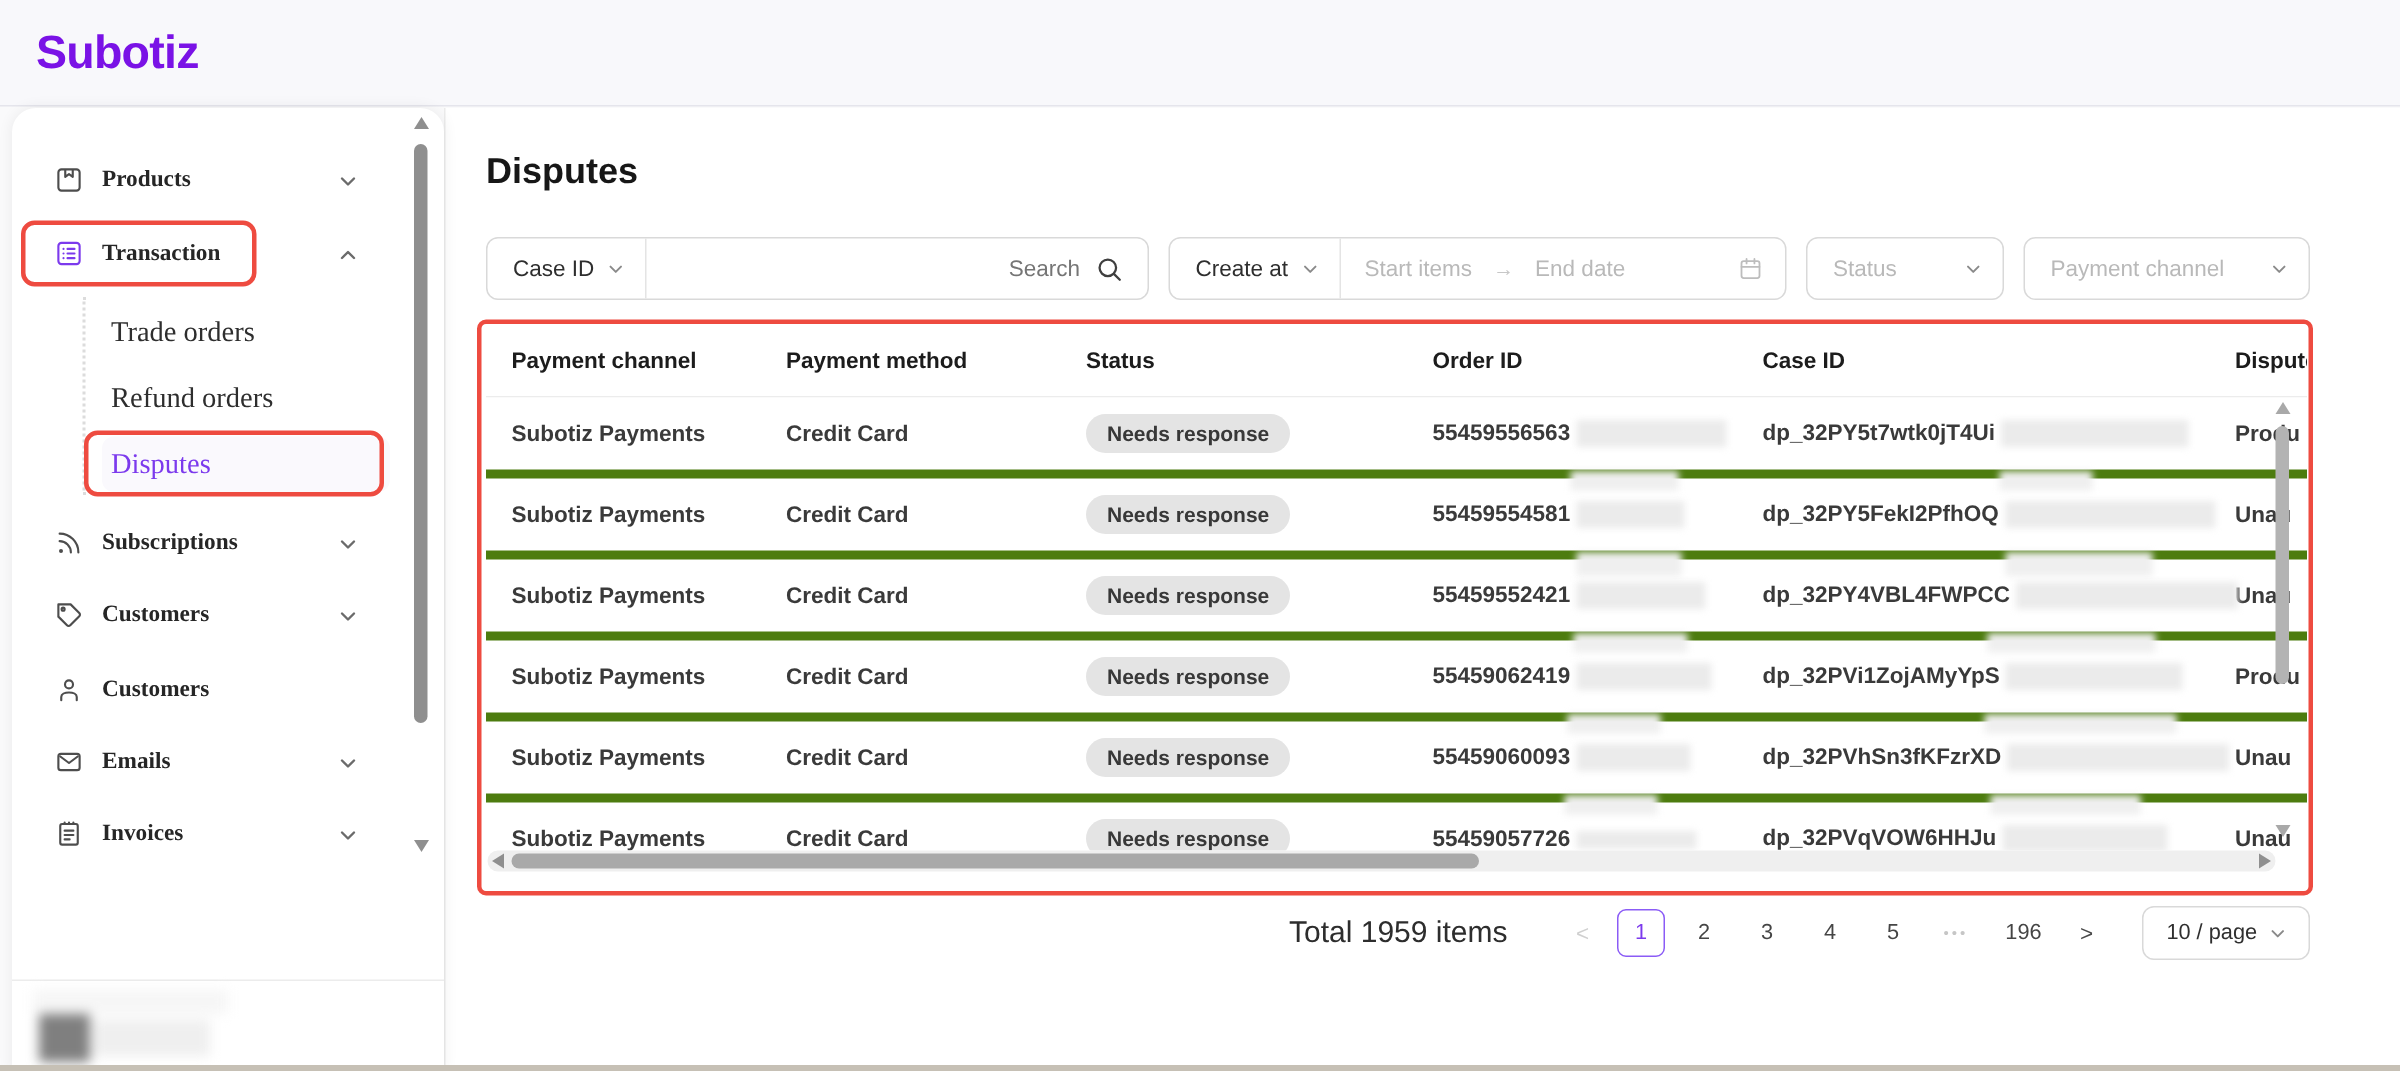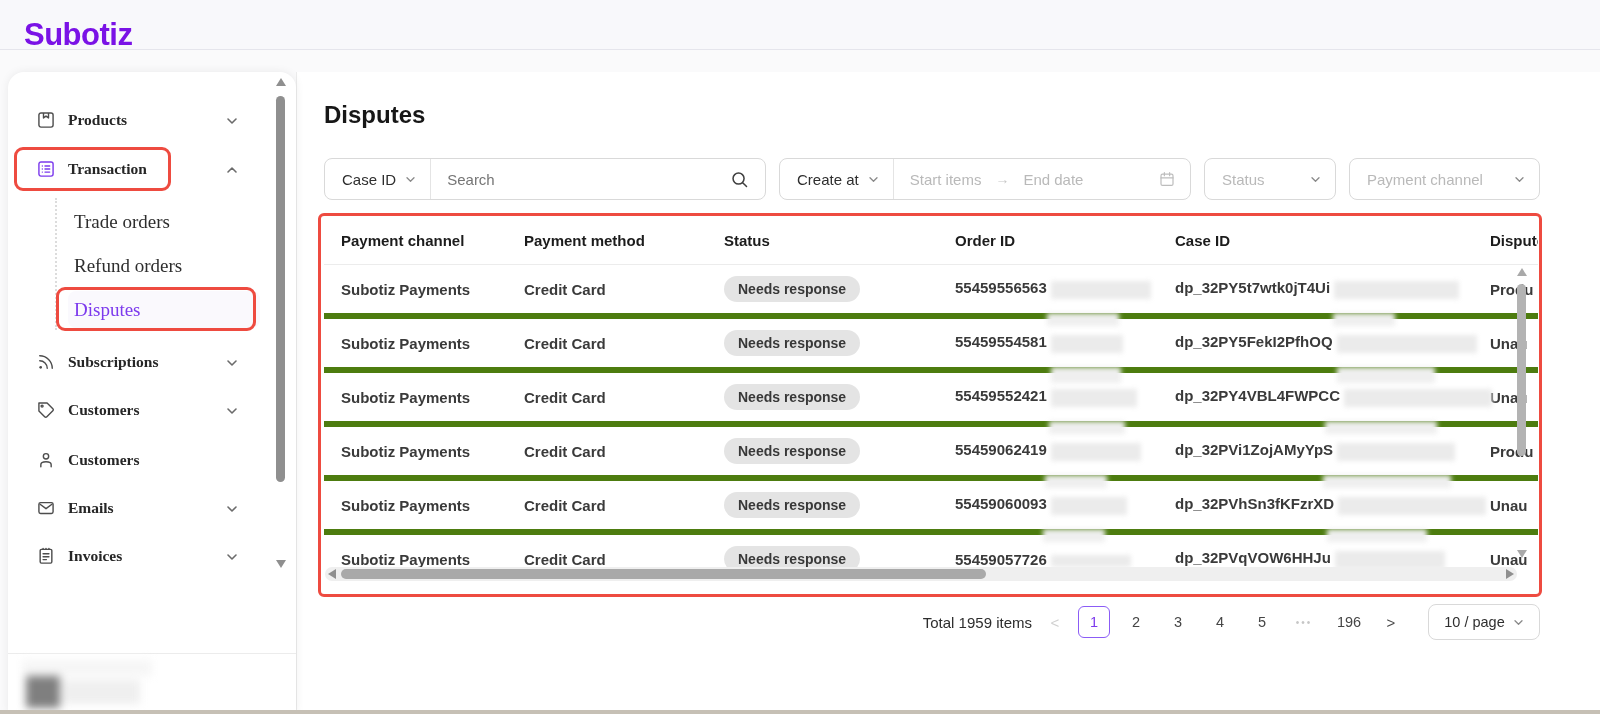--- a/index.html
+++ b/index.html
@@ -1,20 +1,20 @@
 <!DOCTYPE html>
 <html><head>
 <meta charset="utf-8">
 <style>
   * { margin:0; padding:0; box-sizing:border-box; }
   html,body { width:1600px; height:714px; font-family:"Liberation Sans",sans-serif; background:#fafafb; overflow:hidden; }
   .stage { position:absolute; inset:0; width:1600px; height:714px; }
 
   
-  .topbar { position:absolute; left:0; top:0; width:1600px; height:50px; background:#f8f8fb; border-bottom:1px solid #e5e5ec; }
+  .topbar { position:absolute; left:0; top:0; width:1600px; height:71px; background:#f8f8fb; border-bottom:1px solid #e5e5ec; }
   .logo { position:absolute; left:24px; top:17px; font-size:31px; font-weight:800; letter-spacing:-0.5px; color:#7a12e6; }
 
   
   .sidebar-panel { position:absolute; left:8px; top:72px; width:288px; height:642px; background:#fff; border-radius:16px 16px 0 0; box-shadow:0 0 10px rgba(0,0,0,0.07); }
   .content-card { position:absolute; left:296px; top:72px; right:0; bottom:0; background:#fff; border-left:1px solid #ececec; }
   .side-item { position:absolute; left:0; width:288px; height:36px; display:flex; align-items:center; cursor:pointer;font-family:Liberation Serif, serif; }
   .side-item .ic { position:absolute; left:28px; width:20px; height:20px; color:#4d4d4d; }
   .side-item .lb { position:absolute; left:60px; font-size:15.5px; font-weight:700; color:#262626; }
   .side-item .chev { position:absolute; left:218px; top:15px; }
   .side-sub .lb { left:66px; font-weight:400; font-size:19px; color:#2e2e2e; }
@@ -59,21 +59,21 @@
 
   
   .anno { position:absolute; border:3px solid #ee4b40; border-radius:9px; pointer-events:none; z-index:50; }
 
   
   .hsb-track { position:absolute; left:325px; top:567px; width:1192px; height:14px; background:#efefef; border-radius:7px; }
   .hsb-thumb { position:absolute; left:16px; top:2px; width:645px; height:10px; background:#a9a9a9; border-radius:5px; }
 
   
   .pagin { position:absolute; left:324px; top:602px; right:60px; height:40px; display:flex; justify-content:flex-end; align-items:center; gap:10px; }
-  .pg-total { font-size:15px; color:#2d2d2d; margin-right:0; }
+  .pg-total { font-size:20px; color:#2d2d2d; margin-right:27px; }
   .pg-arrow { width:26px; text-align:center; font-size:15px; color:#4a4a4a; cursor:pointer; }
   .pg-arrow.disabled { color:#d0d0d0; }
   .pg-num { width:32px; height:32px; display:flex; align-items:center; justify-content:center; font-size:14.5px; color:#454545; cursor:pointer; }
   .pg-num.active { border:1px solid #8b5cf6; color:#7c3aed; border-radius:6px; }
   .pg-dots { width:32px; text-align:center; color:#c6c6c6; font-size:10px; letter-spacing:2px; }
   .pg-size { width:112px; height:36px; border:1px solid #d9d9d9; border-radius:8px; background:#fff; display:flex; align-items:center; justify-content:center; gap:8px; font-size:14.5px; color:#2f2f2f; cursor:pointer; }
 
   .bottom-line { position:absolute; left:0; top:710px; width:1600px; height:4px; background:#c6c0b5; }
 
   svg { display:block; }
@@ -224,21 +224,21 @@
   <div class="fgroup" style="left:324px; width:442px;">
     <div style="display:flex; align-items:center; gap:9px; padding:0 14px 0 17px; cursor:pointer;">
       <span class="ftext">Case ID</span>
       <span>
           <svg width="11" height="7" viewBox="0 0 12 8">
             <path d="m2 2 4 4 4-4" stroke="#8a8a8a" stroke-width="1.5" fill="none" stroke-linecap="round" stroke-linejoin="round"></path>
           </svg>
         </span>
     </div>
     <div class="fg-divider"></div>
-    <input type="text" style="flex: 1 1 0%; border: none; outline: none; font-size: 15px; padding: 0px 10px 0px 16px; color: rgb(46, 46, 46); font-family: inherit; background: transparent;" placeholder="Search">
+    <input type="text" style="flex: 1 1 0%; border: none; outline: none; font-size: 15px; padding: 0px 10px 0px 16px; color: rgb(46, 46, 46); font-family: inherit; background: transparent; text-align: right;" placeholder="Search">
     <span style="padding-right:16px; cursor:pointer;">
       <svg width="19" height="19" viewBox="0 0 20 20" fill="none" stroke="#3f3f3f" stroke-width="1.6" stroke-linecap="round">
           <circle cx="9" cy="9" r="5.8"></circle>
           <path d="m13.4 13.4 4 4"></path>
         </svg>
     </span>
   </div>
 
   <div class="fgroup" style="left:779px; width:412px;">
     <div style="display:flex; align-items:center; gap:9px; padding:0 14px 0 17px; cursor:pointer;">

